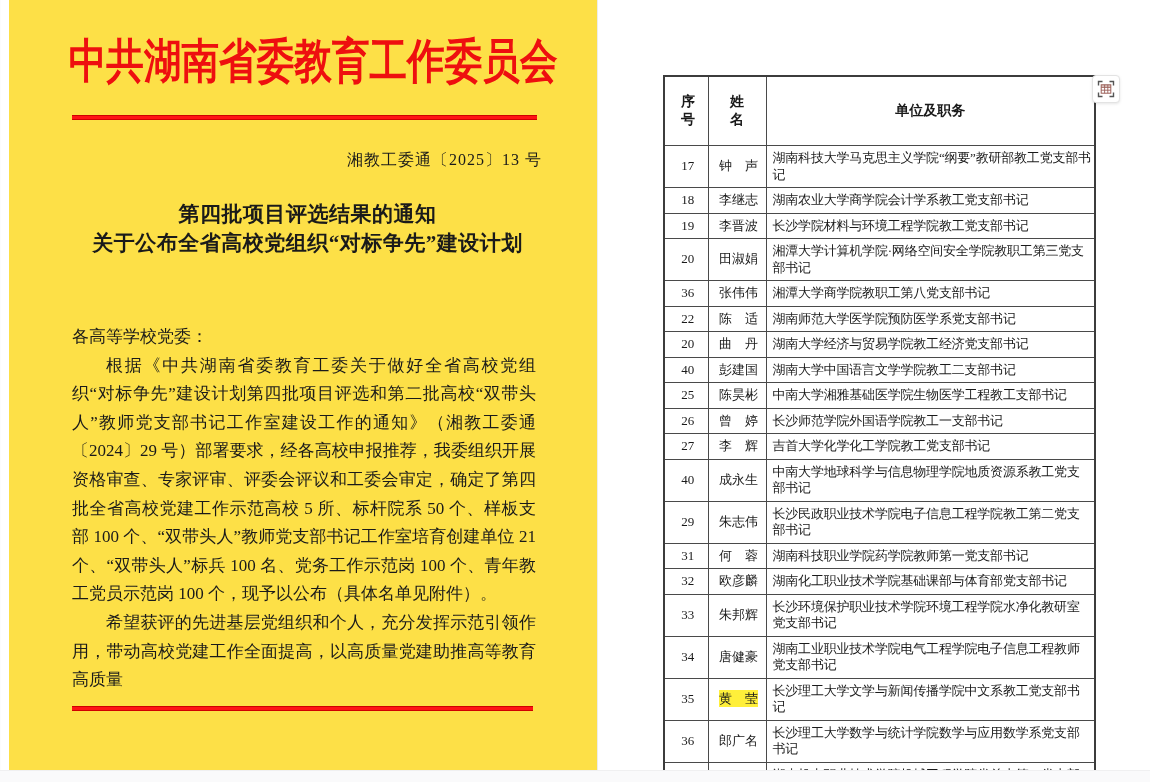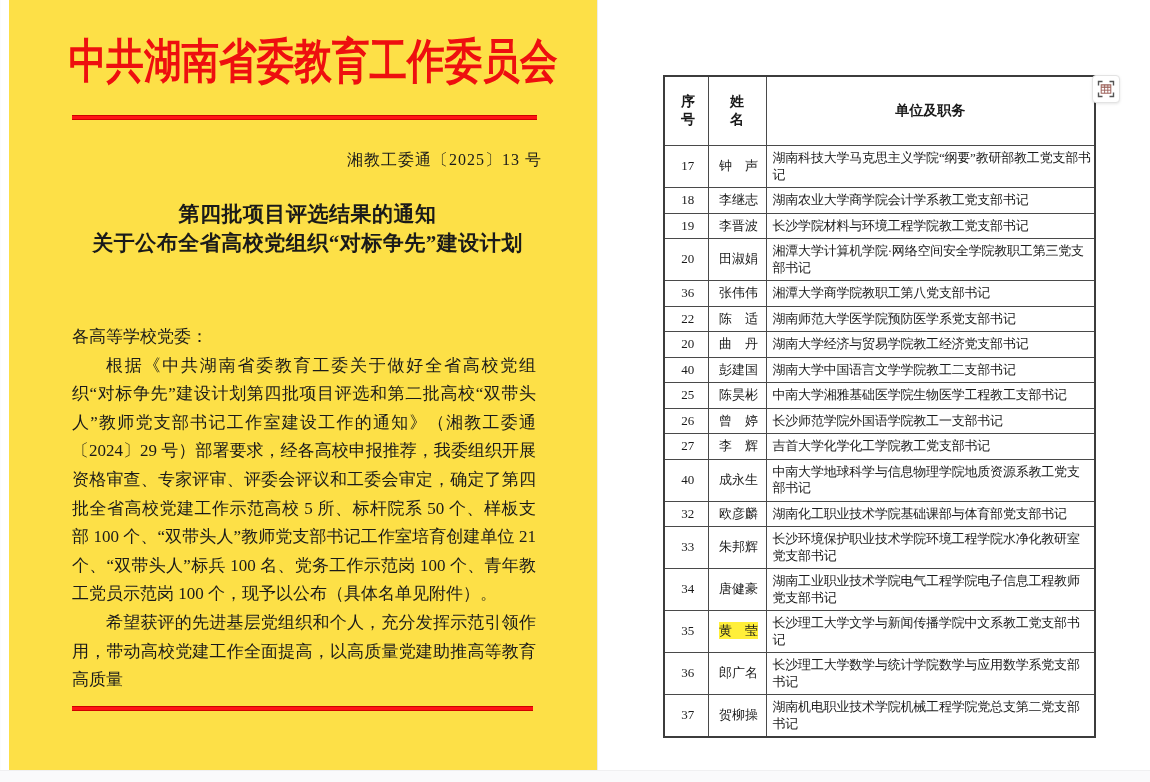--- a/index.html
+++ b/index.html
@@ -162,22 +162,32 @@
             <td class="col-name"><span>李　辉</span></td>
             <td class="col-unit">吉首大学化学化工学院教工党支部书记</td>
           </tr>
 
           <tr>
             <td class="col-no">40</td>
             <td class="col-name"><span>成永生</span></td>
             <td class="col-unit">中南大学地球科学与信息物理学院地质资源系教工党支部书记</td>
           </tr>
 
-
-
+          <tr>
+            <td class="col-no">29</td>
+            <td class="col-name"><span>朱志伟</span></td>
+            <td class="col-unit">长沙民政职业技术学院电子信息工程学院教工第二党支部书记</td>
+          </tr>
+
+
+          <tr>
+            <td class="col-no">31</td>
+            <td class="col-name"><span>何　蓉</span></td>
+            <td class="col-unit">湖南科技职业学院药学院教师第一党支部书记</td>
+          </tr>
 
           <tr>
             <td class="col-no">32</td>
             <td class="col-name"><span>欧彦麟</span></td>
             <td class="col-unit">湖南化工职业技术学院基础课部与体育部党支部书记</td>
           </tr>
 
           <tr>
             <td class="col-no">33</td>
             <td class="col-name"><span>朱邦辉</span></td>

